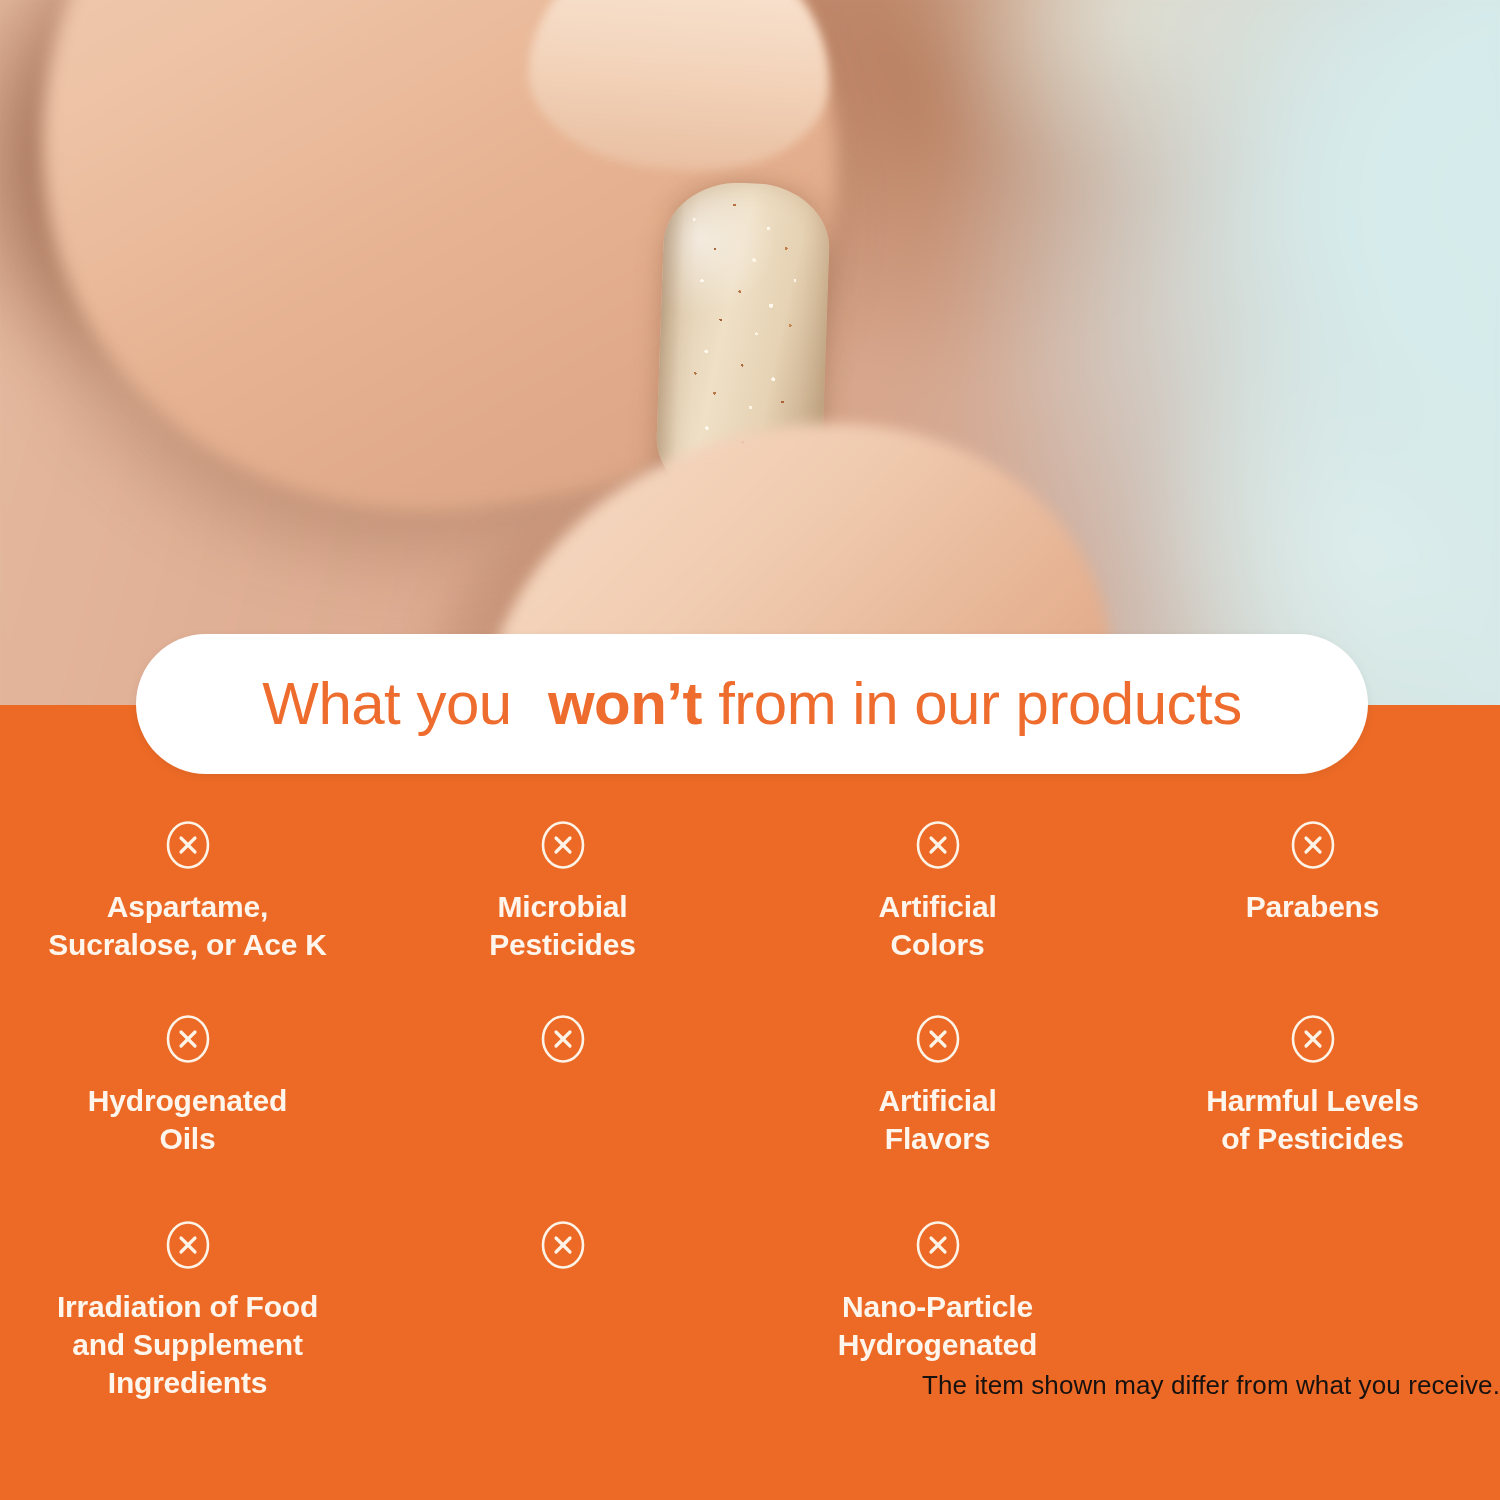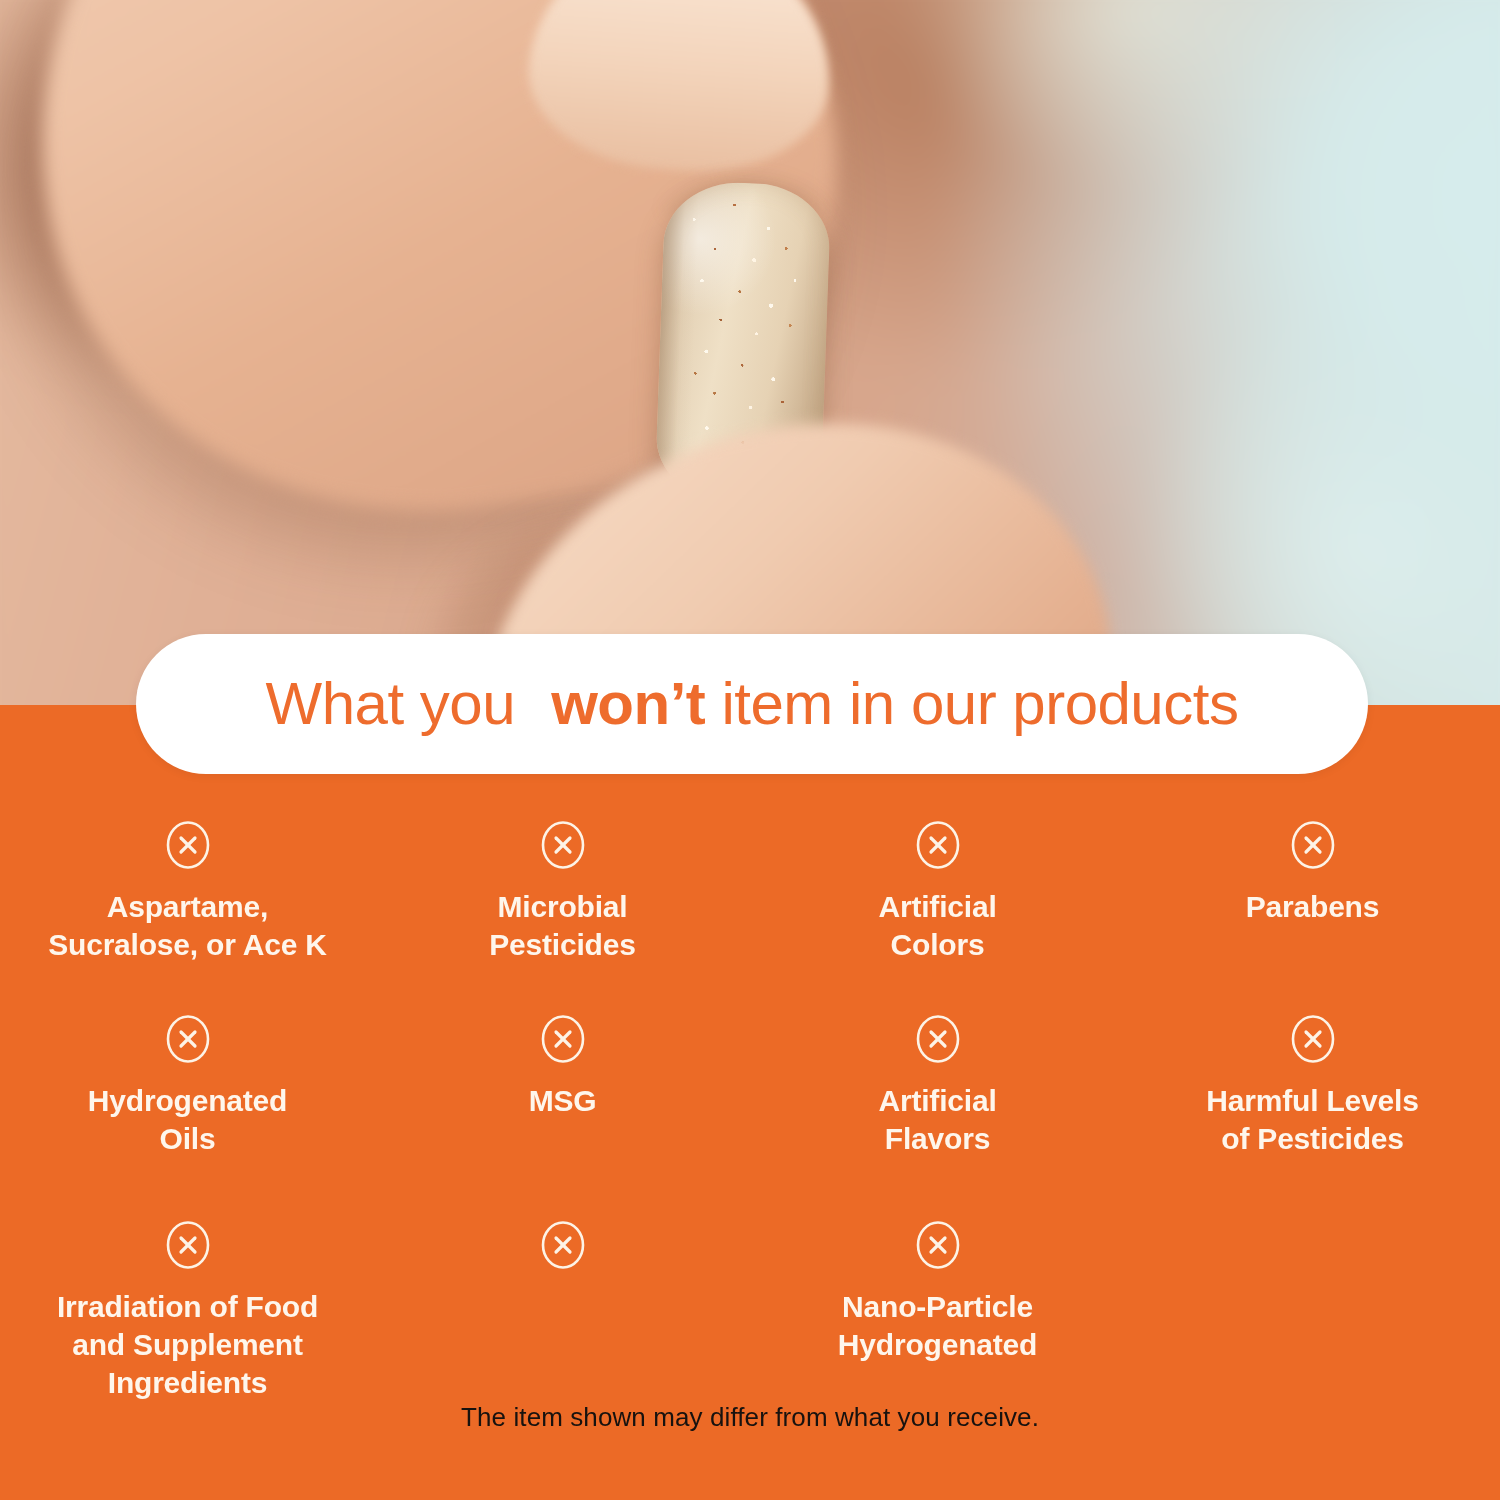--- a/index.html
+++ b/index.html
@@ -216,23 +216,23 @@
     font-weight: 700;
     line-height: 1.27;
     letter-spacing: -0.2px;
     white-space: pre-line;
   }
 
   
   .footer-note {
     position: absolute;
     left: 0;
-    top: 1402px;
-    width: 1500px;
-    text-align: center;
+    top: 1370px;
+    width: 1500px;
+    text-align: right;
     color: #17120f;
     font-size: 26px;
     font-weight: 400;
     letter-spacing: 0.1px;
   }
 </style>
 </head>
 <body>
 
 <div id="page">
@@ -243,21 +243,21 @@
     <div class="thumbnail-plate"></div>
     <div class="tablet-top-shadow"></div>
     <div class="finger-shadow"></div>
     <div class="tablet"></div>
     <div class="finger"></div>
   </div>
 
   <div class="panel"></div>
 
   <div class="title-pill">
-    <div class="title-text"><span>What you </span><span class="strong">won’t</span><span> item in our products</span></div>
+    <div class="title-text"><span>What you </span><span class="strong">won’t</span><span> from in our products</span></div>
   </div>
 
   <div class="grid">
 
     <div class="cell r1">
       <span class="x-icon">
         <svg width="46" height="50" viewBox="0 0 46 50" aria-hidden="true">
           <ellipse cx="23" cy="25" rx="20" ry="22.5" fill="none" stroke="#FDF3E6" stroke-width="2.6"></ellipse>
           <line x1="16" y1="18" x2="30" y2="32" stroke="#FDF3E6" stroke-width="3.2" stroke-linecap="round"></line>
           <line x1="30" y1="18" x2="16" y2="32" stroke="#FDF3E6" stroke-width="3.2" stroke-linecap="round"></line>
@@ -316,21 +316,20 @@
     </div>
 
     <div class="cell r2">
       <span class="x-icon">
         <svg width="46" height="50" viewBox="0 0 46 50" aria-hidden="true">
           <ellipse cx="23" cy="25" rx="20" ry="22.5" fill="none" stroke="#FDF3E6" stroke-width="2.6"></ellipse>
           <line x1="16" y1="18" x2="30" y2="32" stroke="#FDF3E6" stroke-width="3.2" stroke-linecap="round"></line>
           <line x1="30" y1="18" x2="16" y2="32" stroke="#FDF3E6" stroke-width="3.2" stroke-linecap="round"></line>
         </svg>
       </span>
-      <div class="cell-label">MSG</div>
     </div>
 
     <div class="cell r2">
       <span class="x-icon">
         <svg width="46" height="50" viewBox="0 0 46 50" aria-hidden="true">
           <ellipse cx="23" cy="25" rx="20" ry="22.5" fill="none" stroke="#FDF3E6" stroke-width="2.6"></ellipse>
           <line x1="16" y1="18" x2="30" y2="32" stroke="#FDF3E6" stroke-width="3.2" stroke-linecap="round"></line>
           <line x1="30" y1="18" x2="16" y2="32" stroke="#FDF3E6" stroke-width="3.2" stroke-linecap="round"></line>
         </svg>
       </span>

